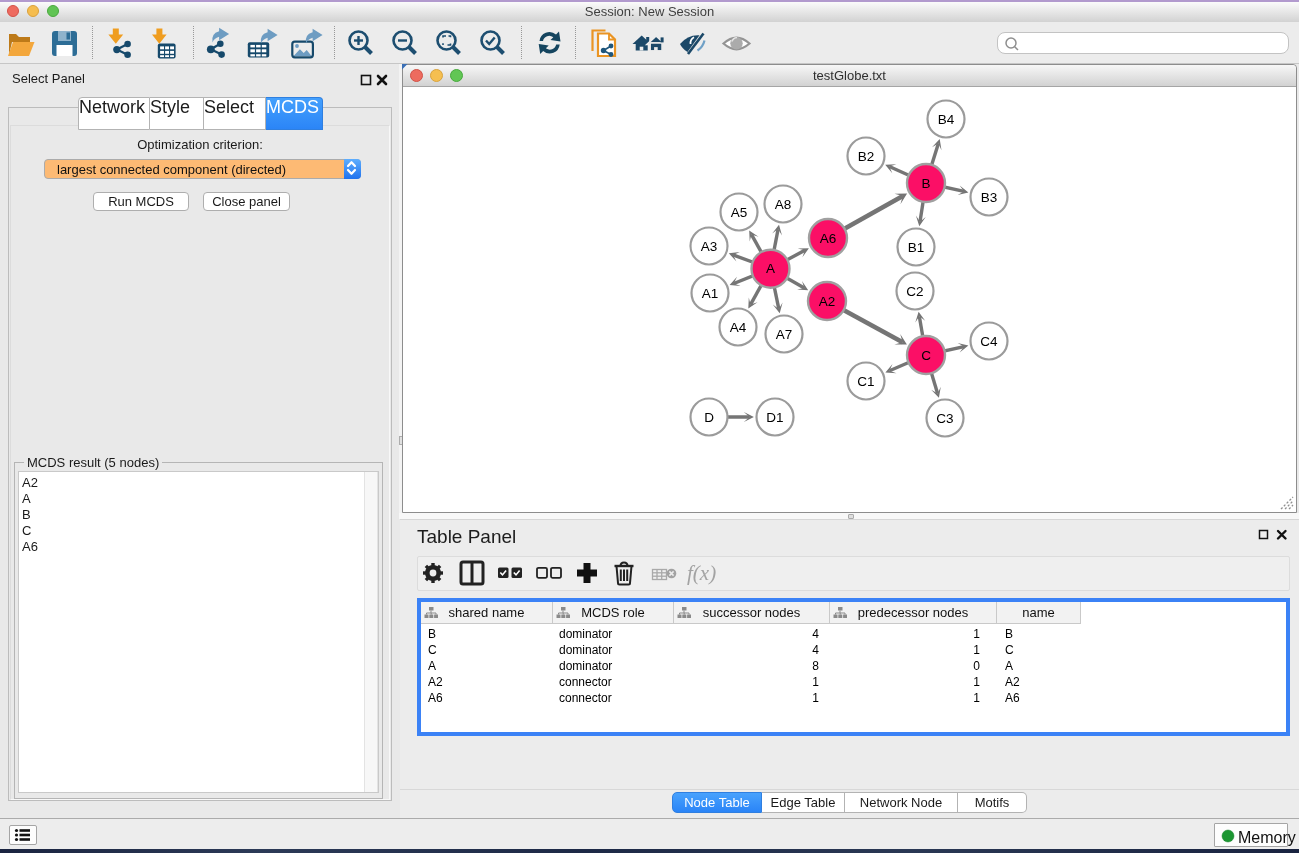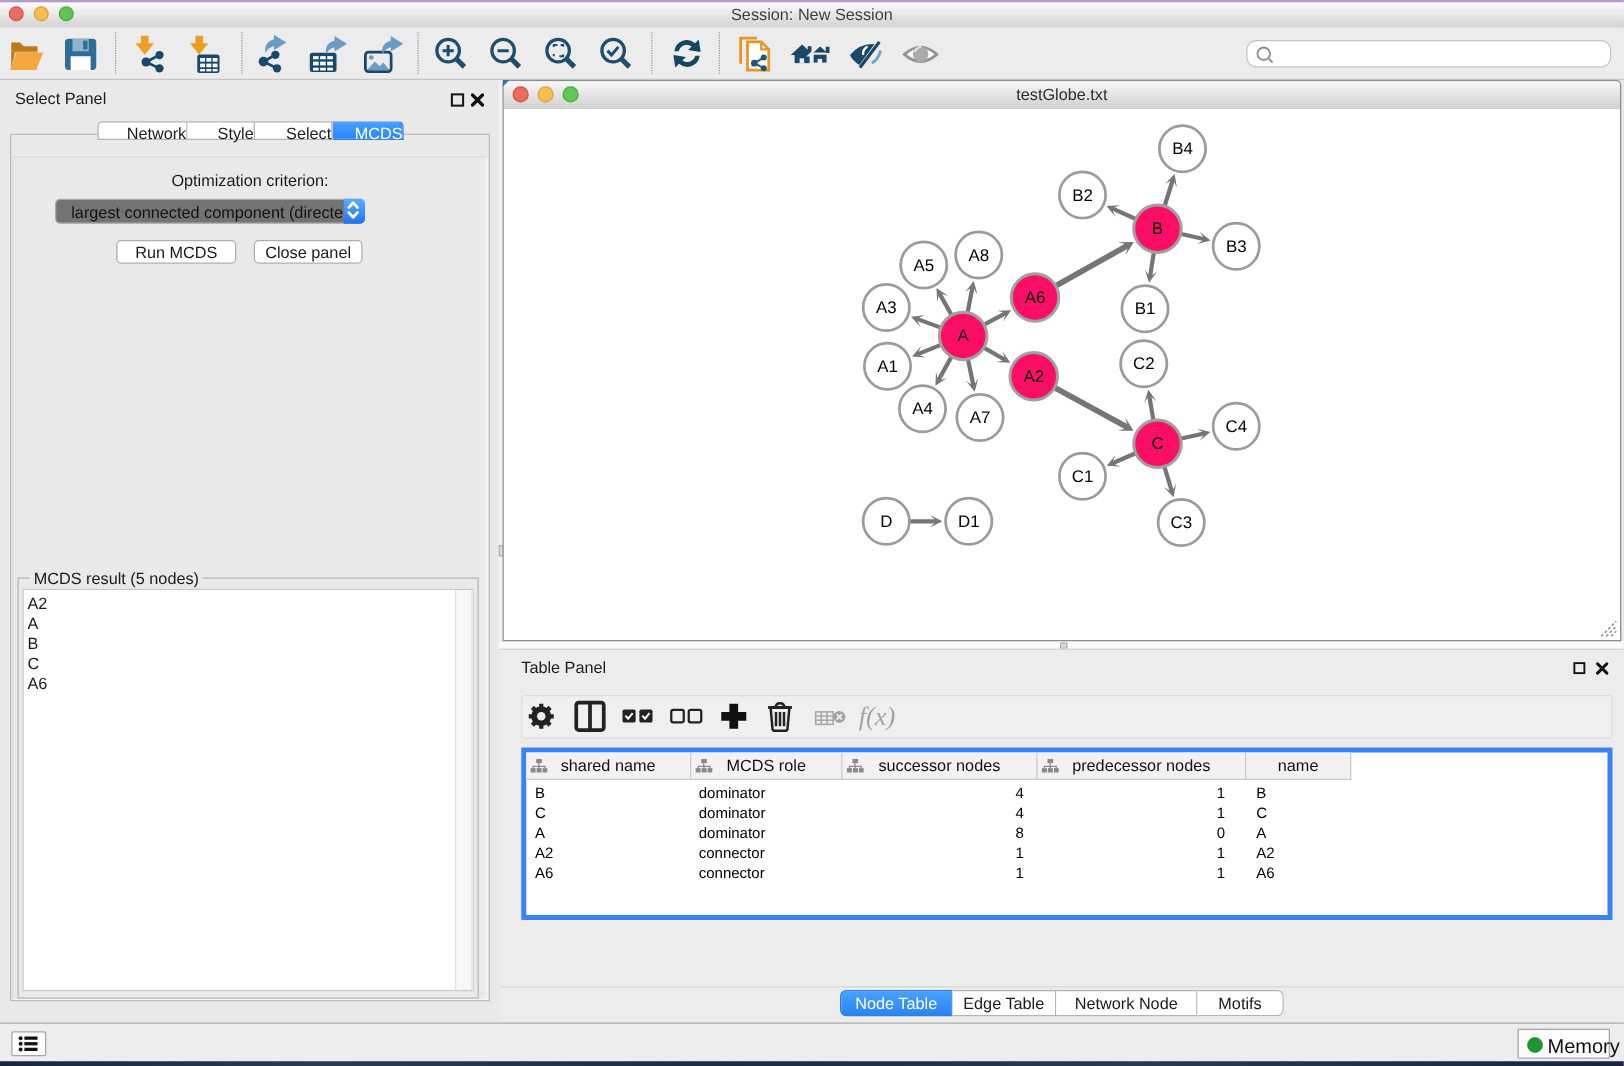--- a/index.html
+++ b/index.html
@@ -7,46 +7,46 @@
 #topline{position:absolute;left:0;top:0;width:1299px;height:2px;background:#b29ace}
 #titlebar{position:absolute;left:0;top:2px;width:1299px;height:20px;background:linear-gradient(#fbfbfb,#d2d2d2)}
 .light{position:absolute;border-radius:50%;width:12px;height:12px;top:3px}
 #titlebar .t{position:absolute;width:100%;text-align:center;top:2px;font-size:13px;color:#3f3f3f}
 #toolbar{position:absolute;left:0;top:22px;width:1299px;height:42px;background:#ececec;border-bottom:1px solid #c6c6c6}
 .sep{position:absolute;top:4px;height:33px;width:0;border-left:1px dotted #989898}
 #search{position:absolute;left:997px;top:10px;width:292px;height:22px;background:#fff;border:1px solid #c3c3c3;border-radius:8px}
 
 #cpanel{position:absolute;left:0;top:64px;width:399px;height:754px;background:#e9e9e9}
 #cpanel .hdr{position:absolute;left:12px;top:7px;font-size:13px;color:#1c1c1c}
-.tab{position:absolute;top:33px;height:15px;background:#fff;border:1px solid #b3b3b3;border-left:none;color:#1c1c1c;text-align:right;font-size:13px;line-height:18px;z-index:3}
+.tab{position:absolute;top:33px;height:33px;background:#fff;border:1px solid #b3b3b3;border-left:none;color:#1c1c1c;text-align:left;font-size:18px;line-height:18px;z-index:3}
 .tab.first{border-left:1px solid #b3b3b3;border-radius:4px 0 0 0}
 .tab.sel{background:linear-gradient(#44a0fd,#2b85f7);color:#fff;border-color:#2f7fe0;border-radius:0 4px 0 0}
 #cbox{position:absolute;left:8px;top:43px;width:384px;height:694px;border:1px solid #bcbcbc}
 #cbox2{position:absolute;left:1px;top:17px;width:380px;height:675px;border:1px solid #d4d4d4;border-color:#dcdcdc #f8f8f8 #f8f8f8 #dcdcdc}
 #optlabel{position:absolute;left:0;top:29px;width:100%;text-align:center;font-size:13px}
-#combo{position:absolute;left:35px;top:51px;width:248px;height:20px;background:#737373;border:1px solid #ababab;border-radius:4px;font-size:13px;line-height:19px;padding-left:12px;color:#111}
+#combo{position:absolute;left:35px;top:51px;width:317px;height:20px;background:#fdba74;border:1px solid #ababab;border-radius:4px;font-size:13px;line-height:19px;padding-left:12px;color:#111}
 #combo .spin{position:absolute;right:-1px;top:-1px;width:17px;height:20px;border-radius:0 4px 4px 0;background:linear-gradient(#5eaefe,#1f72ee)}
 .btn{position:absolute;top:84px;height:19px;background:#fff;border:1px solid #aeaeae;border-radius:4px;text-align:center;font-size:13px;line-height:18px;color:#1a1a1a}
 #fset{position:absolute;left:14px;top:398px;width:369px;height:337px;border:1px solid #b5b5b5}
 #fset .leg{position:absolute;left:9px;top:-8px;background:#e9e9e9;padding:0 3px;font-size:13px}
 #flist{position:absolute;left:3px;top:8px;width:361px;height:322px;background:#fff;border:1px solid #c9c9c9;padding-top:3px}
 #flist .fitem{padding-left:3px;font-size:13px;height:16px;line-height:16px}
 #fscroll{position:absolute;right:0px;top:0px;width:14px;height:320px;background:#f7f7f7;border-left:1px solid #e3e3e3;border-right:1px solid #e3e3e3}
 
 #vdiv{position:absolute;left:399px;top:64px;width:5px;height:449px;background:#f3f3f3}
 #vdivh{position:absolute;left:399px;top:436px;width:4px;height:9px;background:#e0e0e0;border:1px solid #adadad}
 #hdiv{position:absolute;left:399px;top:513px;width:900px;height:6px;background:#f8f8f8}
 #hdivh{position:absolute;left:848px;top:514px;width:6px;height:5px;background:#dedede;border:1px solid #ababab;border-radius:1px}
 
 #win{position:absolute;left:402px;top:64px;width:895px;height:449px;border:1px solid #8d8d8d;background:#fff;border-radius:4px 4px 0 0}
 #wtitle{position:absolute;left:0;top:0;width:100%;height:22px;background:linear-gradient(#f7f7f7,#d2d2d2);border-bottom:1px solid #a5a5a5;border-radius:4px 4px 0 0}
 #wtitle .t{position:absolute;width:100%;top:3px;text-align:center;font-size:13px;color:#2e2e2e}
 
 #tpanel{position:absolute;left:400px;top:519px;width:899px;height:299px;background:#ececec;border-top:1px solid #d6d6d6}
-#tpanel .hdr{position:absolute;left:17px;top:6px;font-size:13px;color:#1c1c1c}
+#tpanel .hdr{position:absolute;left:17px;top:6px;font-size:19px;color:#1c1c1c}
 #ttable{position:absolute;left:17px;top:78px;width:873px;height:138px;background:#fff;border:4px solid #3b82f6}
 #thead{position:absolute;left:0;top:0;width:660px;height:22px;background:#f2f2f2;border-bottom:1px solid #c9c9c9;border-right:1px solid #c9c9c9}
 .hcell{position:absolute;top:0;height:22px;border-right:1px solid #c9c9c9;text-align:center;font-size:13px;line-height:22px;color:#111}
 .hico{position:absolute;left:3px;top:5px}
 .trow{position:absolute;font-size:12px;height:16px;line-height:16px;color:#000}
 .btab{position:absolute;top:272px;height:21px;background:#fff;border:1px solid #b3b3b3;border-left:none;text-align:center;font-size:13px;line-height:20px;color:#1a1a1a}
 .btab.first{border-left:1px solid #b3b3b3;border-radius:5px 0 0 5px}
 .btab.last{border-radius:0 5px 5px 0}
 .btab.sel{background:linear-gradient(#48a2fd,#2a84f7);color:#fff;border-color:#2f7fe0}
 #tabline{position:absolute;left:0;top:269px;width:899px;height:1px;background:#d8d8d8}

